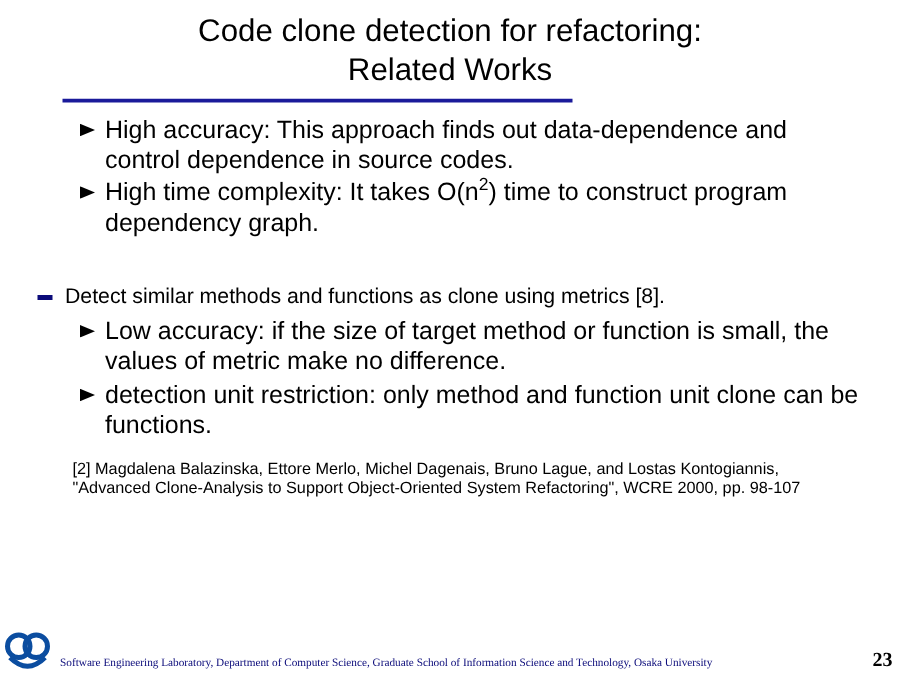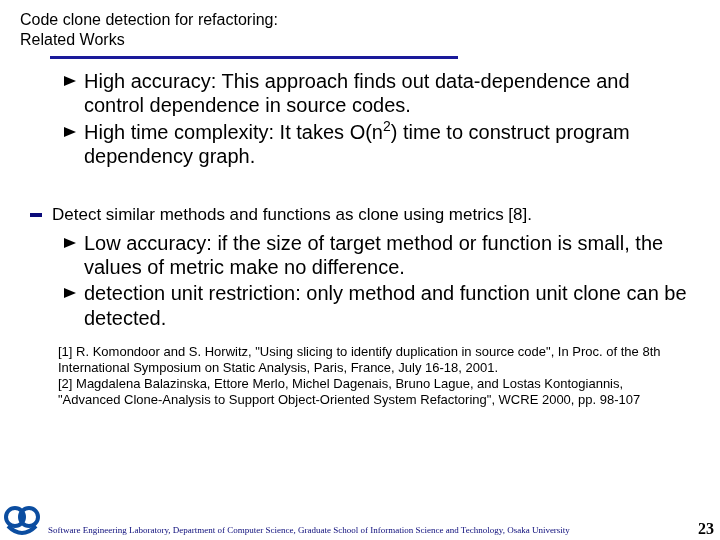--- a/index.html
+++ b/index.html
@@ -12,22 +12,22 @@
     position: relative;
     overflow: hidden;
   }
   .slide {
     width: 100%;
     height: 100%;
     padding: 10px 20px 0 20px;
     position: relative;
   }
   .title {
-    text-align: left;
-    font-size: 16px;
+    text-align: center;
+    font-size: 25px;
     line-height: 1.25;
     font-weight: normal;
   }
   .rule {
     border: 0;
     border-top: 3px solid #1a1a9a;
     width: 60%;
     margin: 6px 0 10px 30px;
   }
   .top-item {
@@ -159,26 +159,25 @@
           </svg>
       </span>
       <span class="sub-text">Low accuracy: if the size of target method or function is small,  the values of metric make no difference.</span>
     </div>
     <div class="sub-item">
       <span class="tri-bullet">
         <svg width="12" height="10">
             <polygon points="0,0 12,5 0,10" fill="#000"></polygon>
           </svg>
       </span>
-      <span class="sub-text">detection unit restriction: only method and function unit clone can be detected.</span>
+      <span class="sub-text">detection unit restriction: only method and function unit clone can be functions.</span>
     </div>
   </div>
 
   <div class="refs">
-    <p>[1] R. Komondoor and S. Horwitz, "Using slicing to identify duplication in  source code", In Proc. of the 8th International Symposium on Static Analysis, Paris, France, July 16-18, 2001.</p>
     <p>[2] Magdalena Balazinska, Ettore Merlo, Michel Dagenais, Bruno Lague, and Lostas Kontogiannis, "Advanced Clone-Analysis to Support Object-Oriented System Refactoring", WCRE 2000, pp. 98-107</p>
   </div>
 
   <div class="footer">
     <div class="logo">
       <svg viewBox="0 0 40 36">
         <g fill="#0b4da0">
           <circle cx="13" cy="15" r="9" fill="none" stroke="#0b4da0" stroke-width="4"></circle>
           <circle cx="27" cy="15" r="9" fill="none" stroke="#0b4da0" stroke-width="4"></circle>
           <path d="M6 24 Q20 38 34 24" fill="none" stroke="#0b4da0" stroke-width="4"></path>

